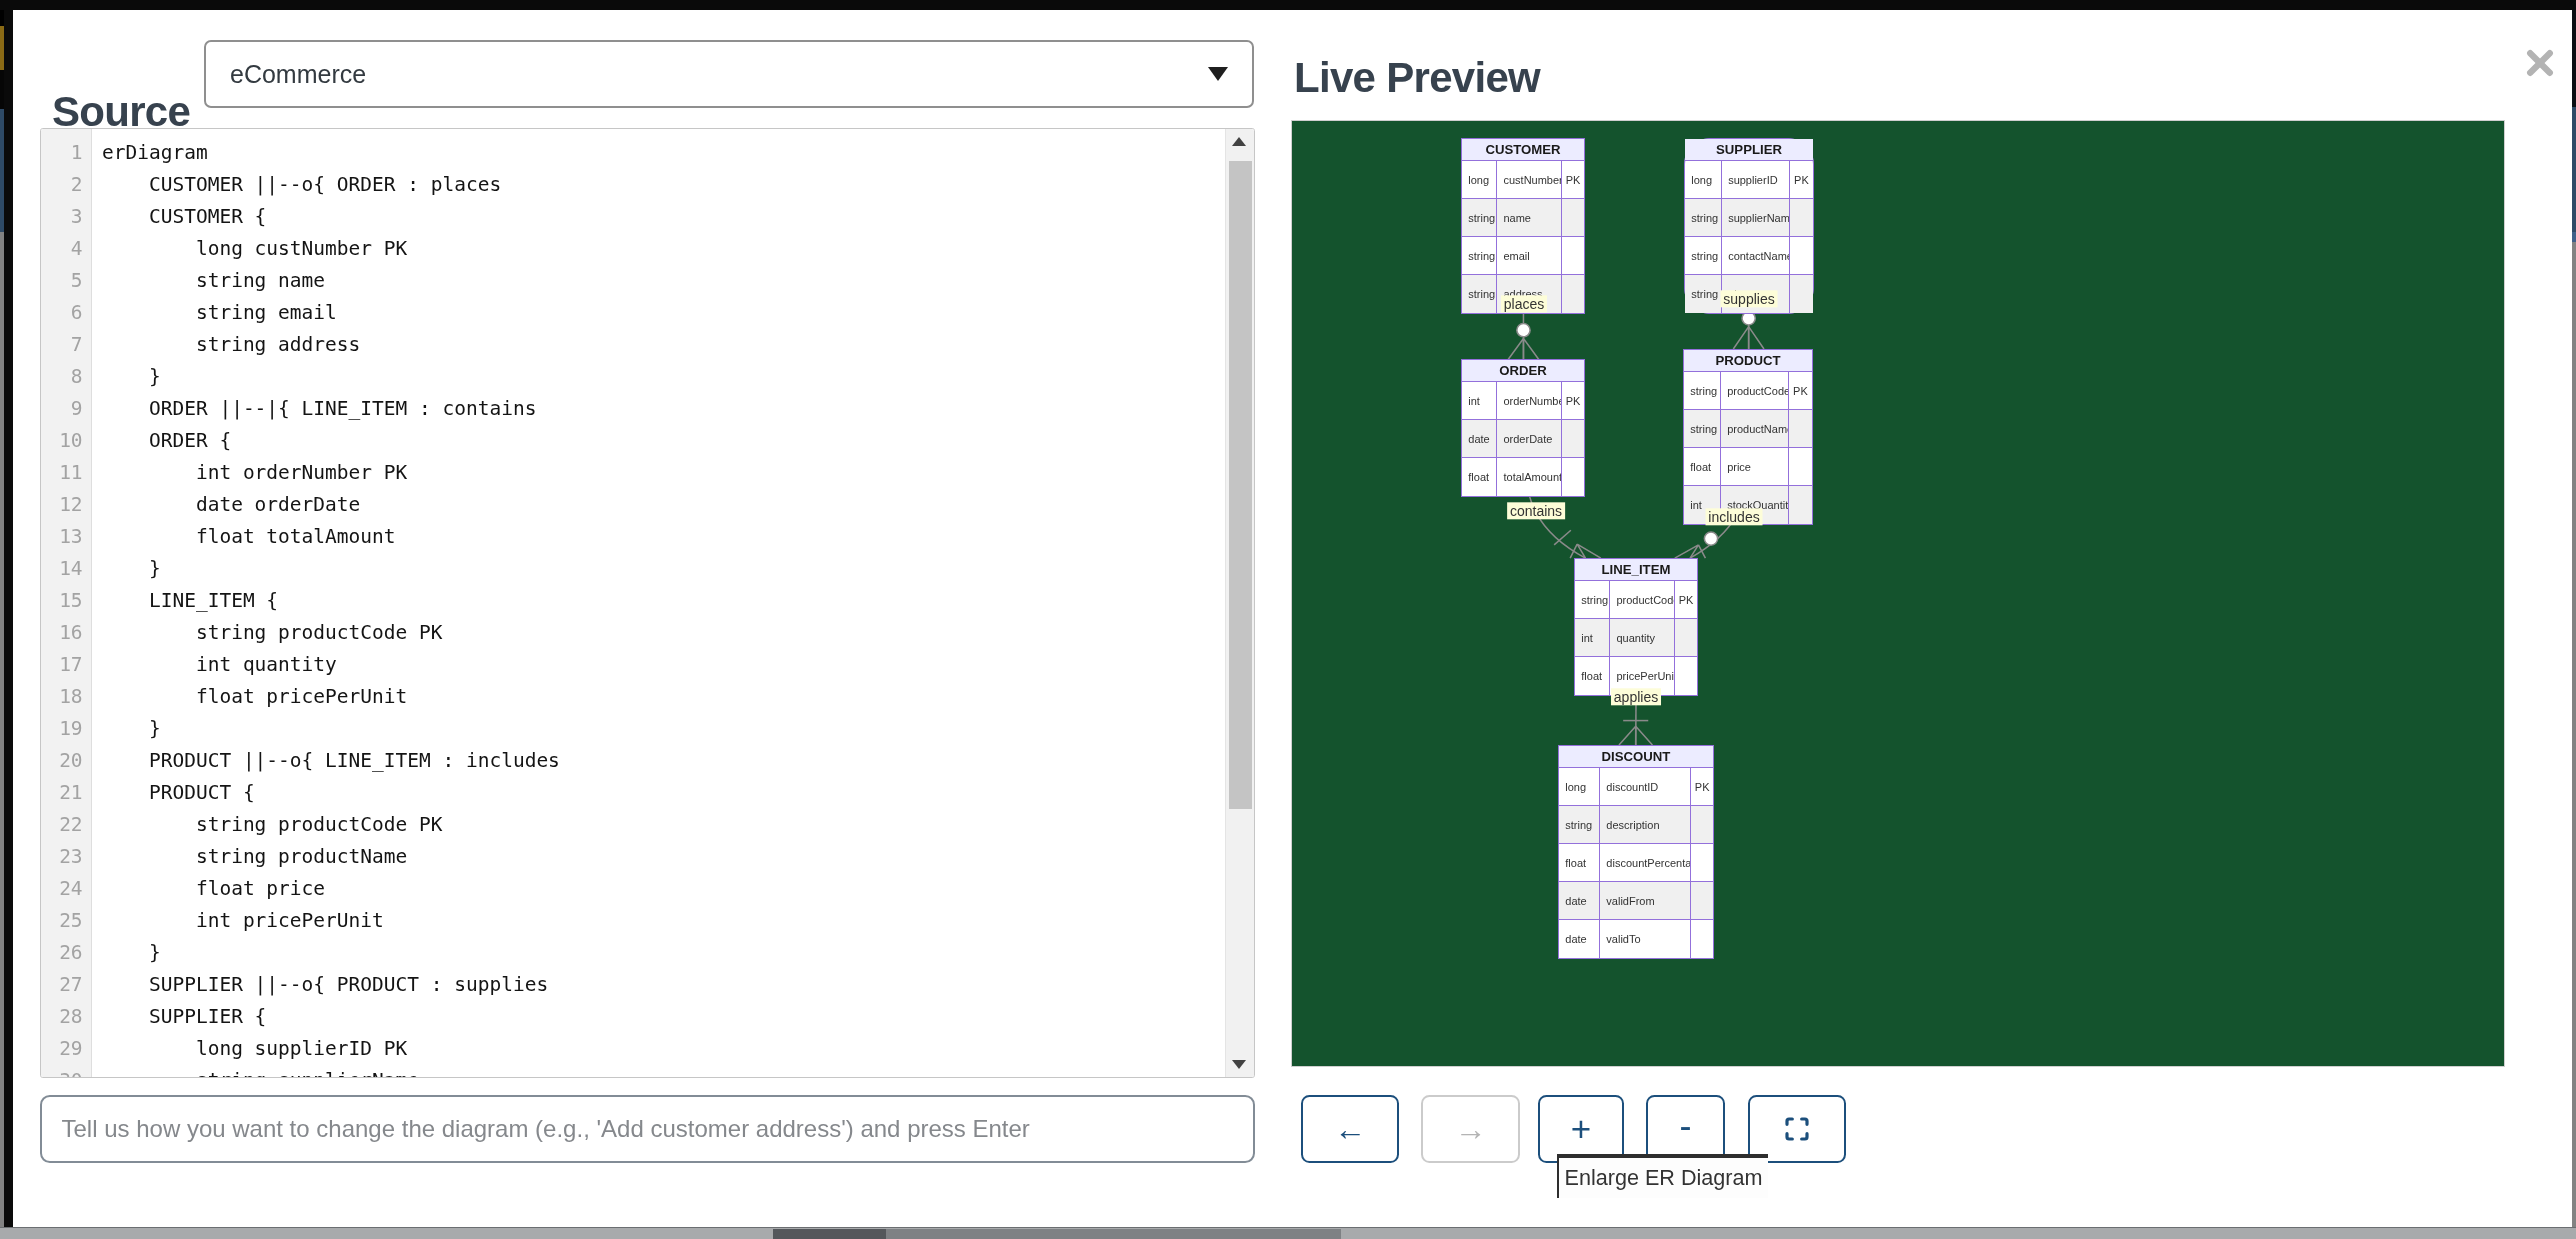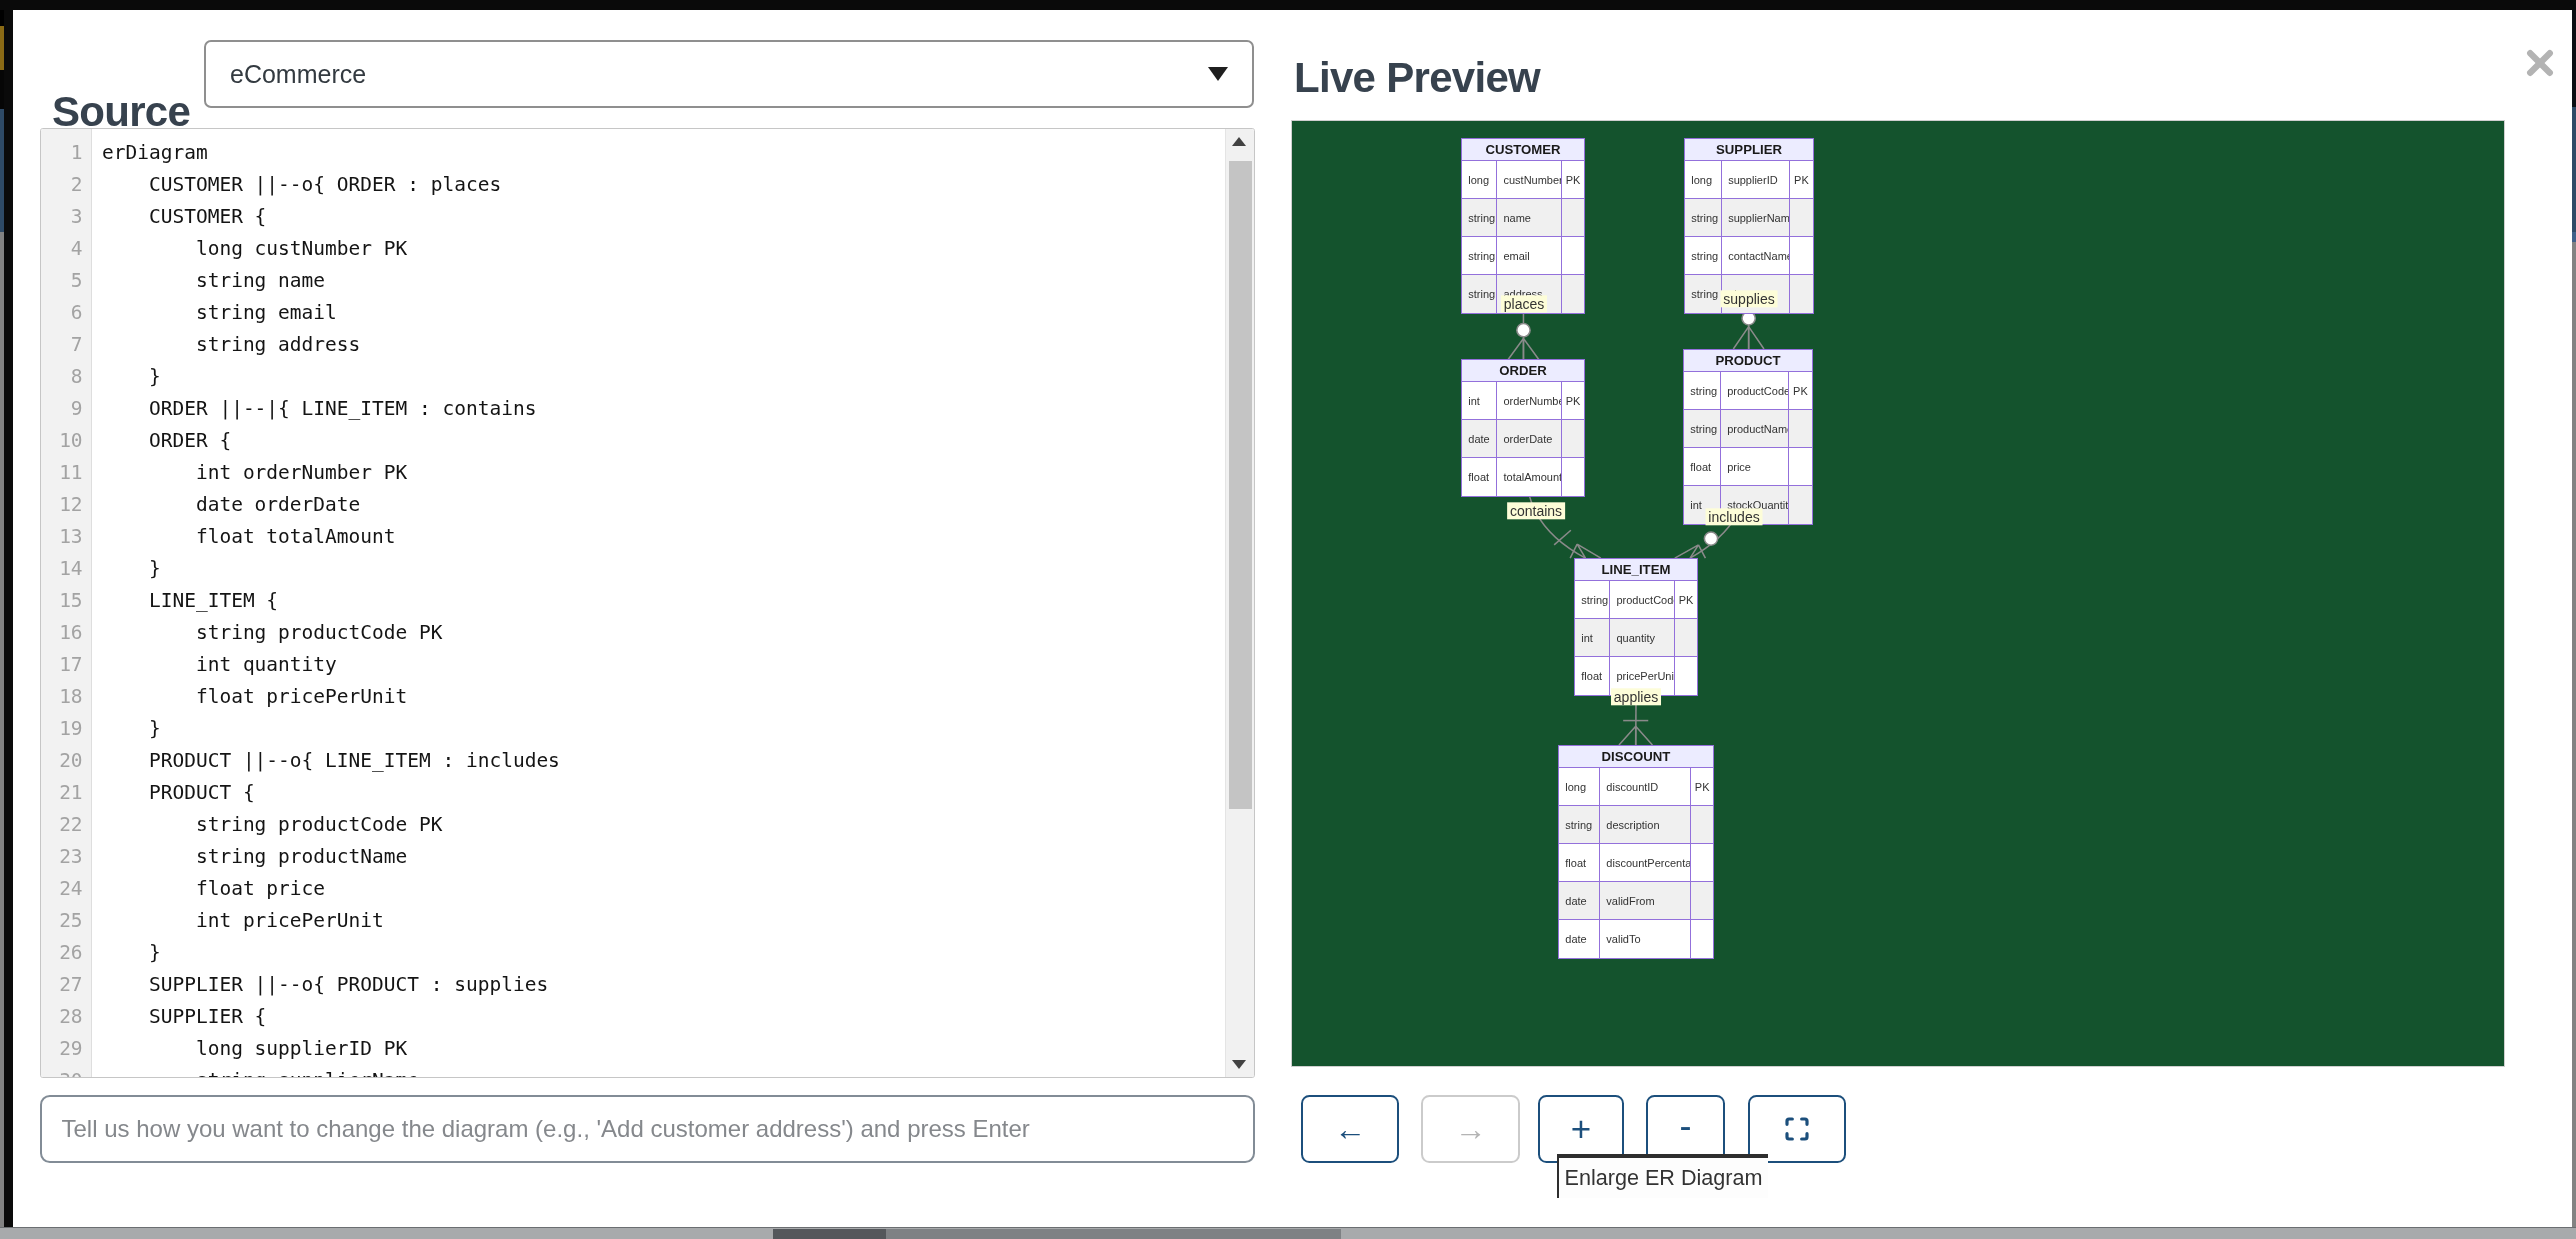--- a/index.html
+++ b/index.html
@@ -270,21 +270,21 @@
             <span class="c-type">string</span>
             <span class="c-name">email</span>
             <span class="c-key"></span>
           </div>
           <div class="erow alt" style="grid-template-columns: 28% 54% 18%;">
             <span class="c-type">string</span>
             <span class="c-name">address</span>
             <span class="c-key"></span>
           </div>
         </div>
-        <div class="entity" style="left: 392px; top: 17.4px; width: 130px;">
+        <div class="entity" style="left: 392px; top: 17.4px; width: 130px; border-radius: 26px;">
           <div class="ehead">SUPPLIER</div>
           <div class="erow" style="grid-template-columns: 28% 54% 18%;">
             <span class="c-type">long</span>
             <span class="c-name">supplierID</span>
             <span class="c-key">PK</span>
           </div>
           <div class="erow alt" style="grid-template-columns: 28% 54% 18%;">
             <span class="c-type">string</span>
             <span class="c-name">supplierName</span>
             <span class="c-key"></span>

